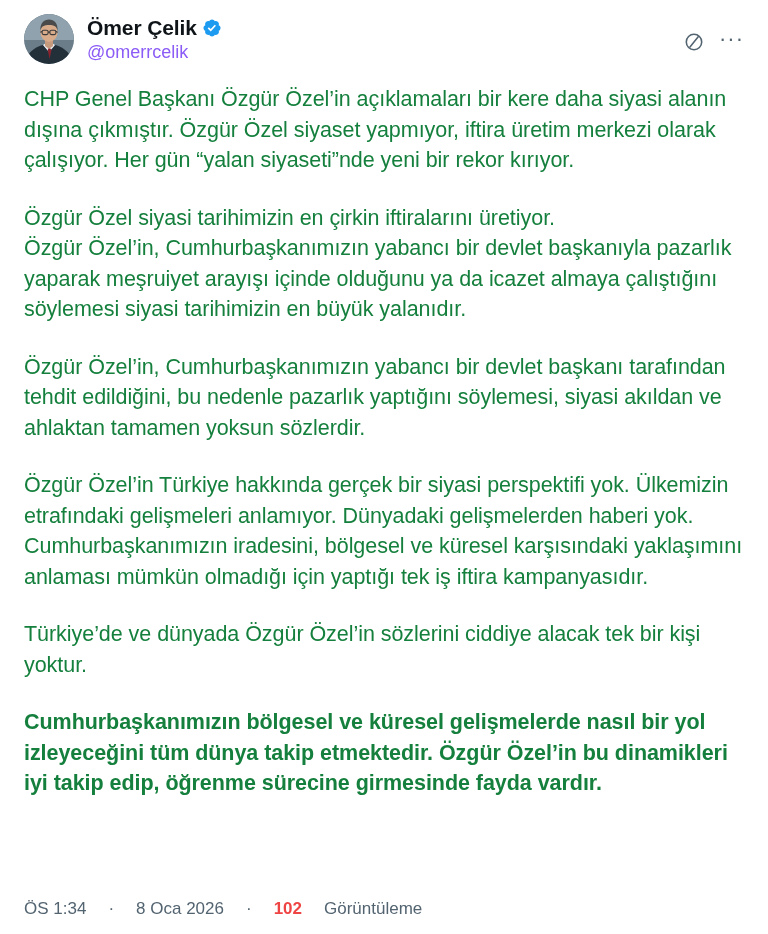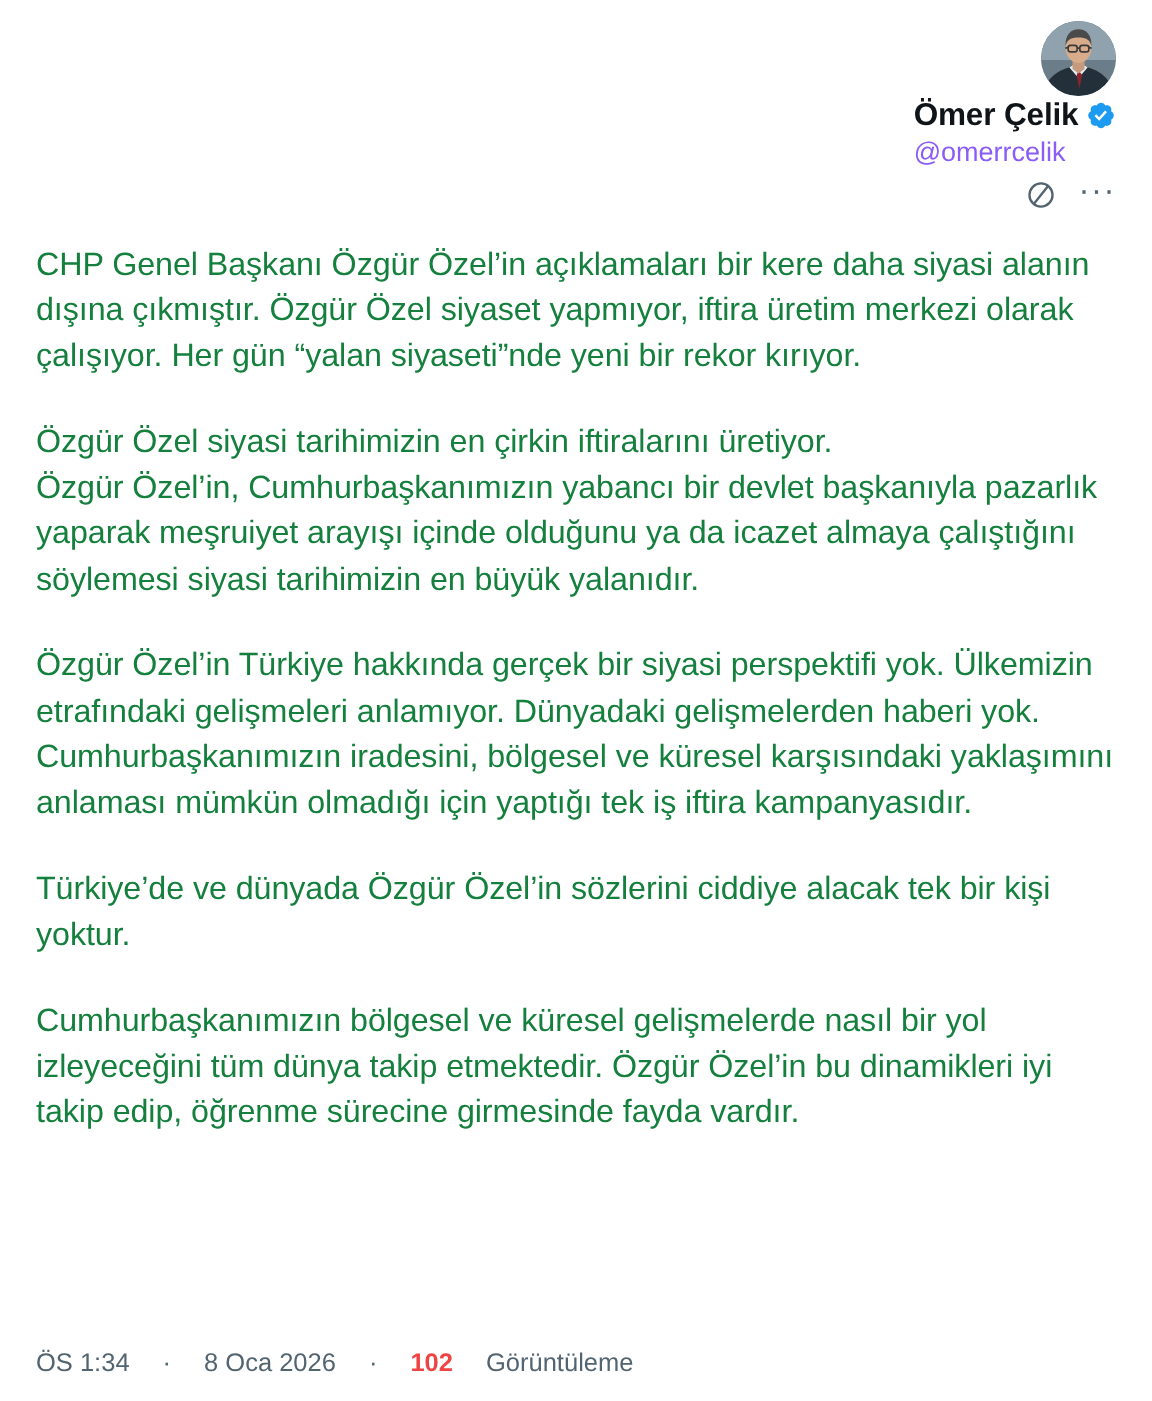--- a/index.html
+++ b/index.html
@@ -22,24 +22,23 @@
     box-sizing: border-box;
     padding: 10px 24px 0 24px;
     display: flex;
     flex-direction: column;
     background: #ffffff;
   }
 
   
   .tweet-header {
     display: flex;
-    align-items: flex-end;
+    align-items: center;
     padding-top: 4px;
     padding-bottom: 2px;
-    flex-direction: column;
   }
   .avatar {
     width: 50px;
     height: 50px;
     border-radius: 50%;
     flex: 0 0 auto;
     overflow: hidden;
     background: #8a9aa6;
     position: relative;
   }
@@ -116,21 +115,21 @@
     font-size: 21.5px;
     line-height: 30.5px;
     color: #15803d;
     letter-spacing: -0.05px;
     flex: 1 1 auto;
   }
   .tweet-body p {
     margin: 0 0 27px 0;
     white-space: pre-wrap;
   }
-  .tweet-body p:last-child { margin-bottom: 16px; }
+  .tweet-body p:last-child { margin-bottom: 16px; font-weight: bold; }
 
   
   .tweet-footer {
     margin-top: auto;
     padding-top: 14px;
     padding-bottom: 14px;
     font-size: 17px;
     color: #536471;
     display: flex;
     align-items: center;
@@ -213,20 +212,21 @@
       <button class="icon-btn" aria-label="more">
         <span class="more-icon">···</span>
       </button>
     </div>
   </div>
 
   <div class="tweet-body">
     <p>CHP Genel Başkanı Özgür Özel’in açıklamaları bir kere daha siyasi alanın dışına çıkmıştır. Özgür Özel siyaset yapmıyor, iftira üretim merkezi olarak çalışıyor. Her gün “yalan siyaseti”nde yeni bir rekor kırıyor.</p>
     <p>Özgür Özel siyasi tarihimizin en çirkin iftiralarını üretiyor.
 Özgür Özel’in, Cumhurbaşkanımızın yabancı bir devlet başkanıyla pazarlık yaparak meşruiyet arayışı içinde olduğunu ya da icazet almaya çalıştığını söylemesi siyasi tarihimizin en büyük yalanıdır.</p>
+    <p>Özgür Özel’in, Cumhurbaşkanımızın yabancı bir devlet başkanı tarafından tehdit edildiğini, bu nedenle pazarlık yaptığını söylemesi, siyasi akıldan ve ahlaktan tamamen yoksun sözlerdir.</p>
     <p>Özgür Özel’in Türkiye hakkında gerçek bir siyasi perspektifi yok. Ülkemizin etrafındaki gelişmeleri anlamıyor. Dünyadaki gelişmelerden haberi yok.
 Cumhurbaşkanımızın iradesini, bölgesel ve küresel karşısındaki yaklaşımını anlaması mümkün olmadığı için yaptığı tek iş iftira kampanyasıdır.</p>
     <p>Türkiye’de ve dünyada Özgür Özel’in sözlerini ciddiye alacak tek bir kişi yoktur.</p>
     <p>Cumhurbaşkanımızın bölgesel ve küresel gelişmelerde nasıl bir yol izleyeceğini tüm dünya takip etmektedir. Özgür Özel’in bu dinamikleri iyi takip edip, öğrenme sürecine girmesinde fayda vardır.</p>
   </div>
 
   <div class="tweet-footer">
     <span>ÖS 1:34</span>
     <span class="dot">·</span>
     <span>8 Oca 2026</span>

